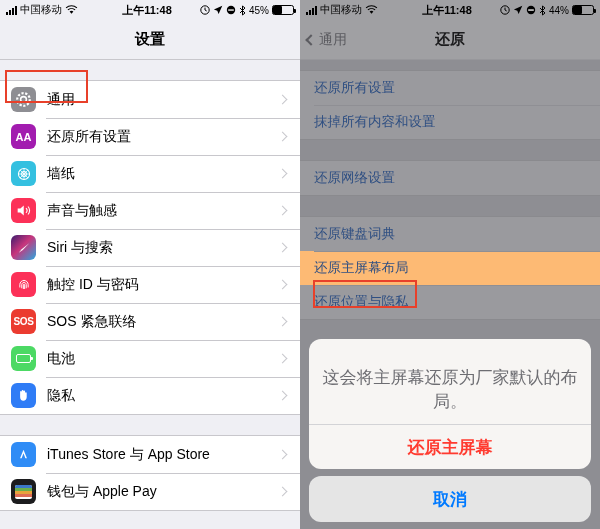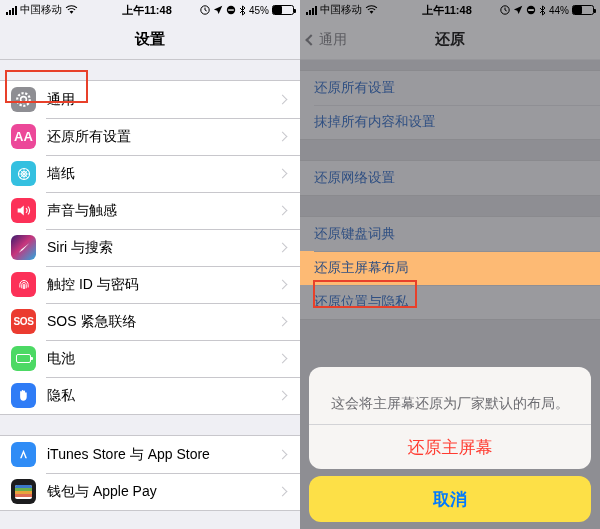--- a/index.html
+++ b/index.html
@@ -107,30 +107,30 @@
   .redbox { position:absolute; border:2px solid #e8402a; pointer-events:none; }
 
   
   .sheet { position:absolute; left:9px; right:9px; bottom:7px; }
   .sheet-group {
     background:#f7f5f3; border-radius:12px; overflow:hidden;
     margin-bottom:7px;
   }
   .sheet-msg {
     padding:10px 2px; text-align:center;
-    font-size:14px; color:#6d6d72; line-height:1.4;
+    font-size:17px; color:#6d6d72; line-height:1.4;
     border-bottom:1px solid #d3d3d6;
     margin-top:17px;
   }
   .sheet-action {
     height:44px; display:flex; align-items:center; justify-content:center;
-    font-size:17px; font-weight:400; color:#ff3b30;
+    font-size:17px; font-weight:700; color:#ff3b30;
   }
   .sheet-cancel {
-    background:#fde047; border-radius:12px; height:46px;
+    background:#e5e5e5; border-radius:12px; height:46px;
     display:flex; align-items:center; justify-content:center;
     font-size:17px; font-weight:600; color:#007aff;
   }
   .battico { width:15px;height:9px;border:1.8px solid #fff;border-radius:2px; position:relative;}
   .battico::after{content:"";position:absolute;right:-3px;top:2px;width:2px;height:3px;background:#fff;border-radius:0 1px 1px 0;}
   .wallet {
     width:17px;height:14px;background:#fff;border-radius:2px;
     display:flex;flex-direction:column;overflow:hidden;
   }
   .wallet i{display:block;height:3px;}
@@ -195,21 +195,21 @@
             <svg width="17" height="17" viewBox="0 0 20 20">
               <circle cx="10" cy="10" r="7.4" fill="none" stroke="#fff" stroke-width="2.6" stroke-dasharray="2.6 1.9"></circle>
               <circle cx="10" cy="10" r="3.4" fill="none" stroke="#fff" stroke-width="1.8"></circle>
             </svg>
           </span>
           <span class="label">通用</span>
           <span class="chev-r"></span>
         </div>
 
         <div class="row">
-          <span class="ico" style="background:#ec4899;font-size:13px">AA</span>
+          <span class="ico" style="background:#a21caf;font-size:11px">AA</span>
           <span class="label">还原所有设置</span>
           <span class="chev-r"></span>
         </div>
 
         <div class="row">
           <span class="ico" style="background:#34c0e0">
             <svg width="16" height="16" viewBox="0 0 20 20">
               <circle cx="10" cy="10" r="7" fill="none" stroke="#fff" stroke-width="1.3"></circle>
               <circle cx="10" cy="10" r="3" fill="none" stroke="#fff" stroke-width="1.3"></circle>
               <path d="M10 3v14M3 10h14M5 5l10 10M15 5 5 15" stroke="#fff" stroke-width="1"></path>

